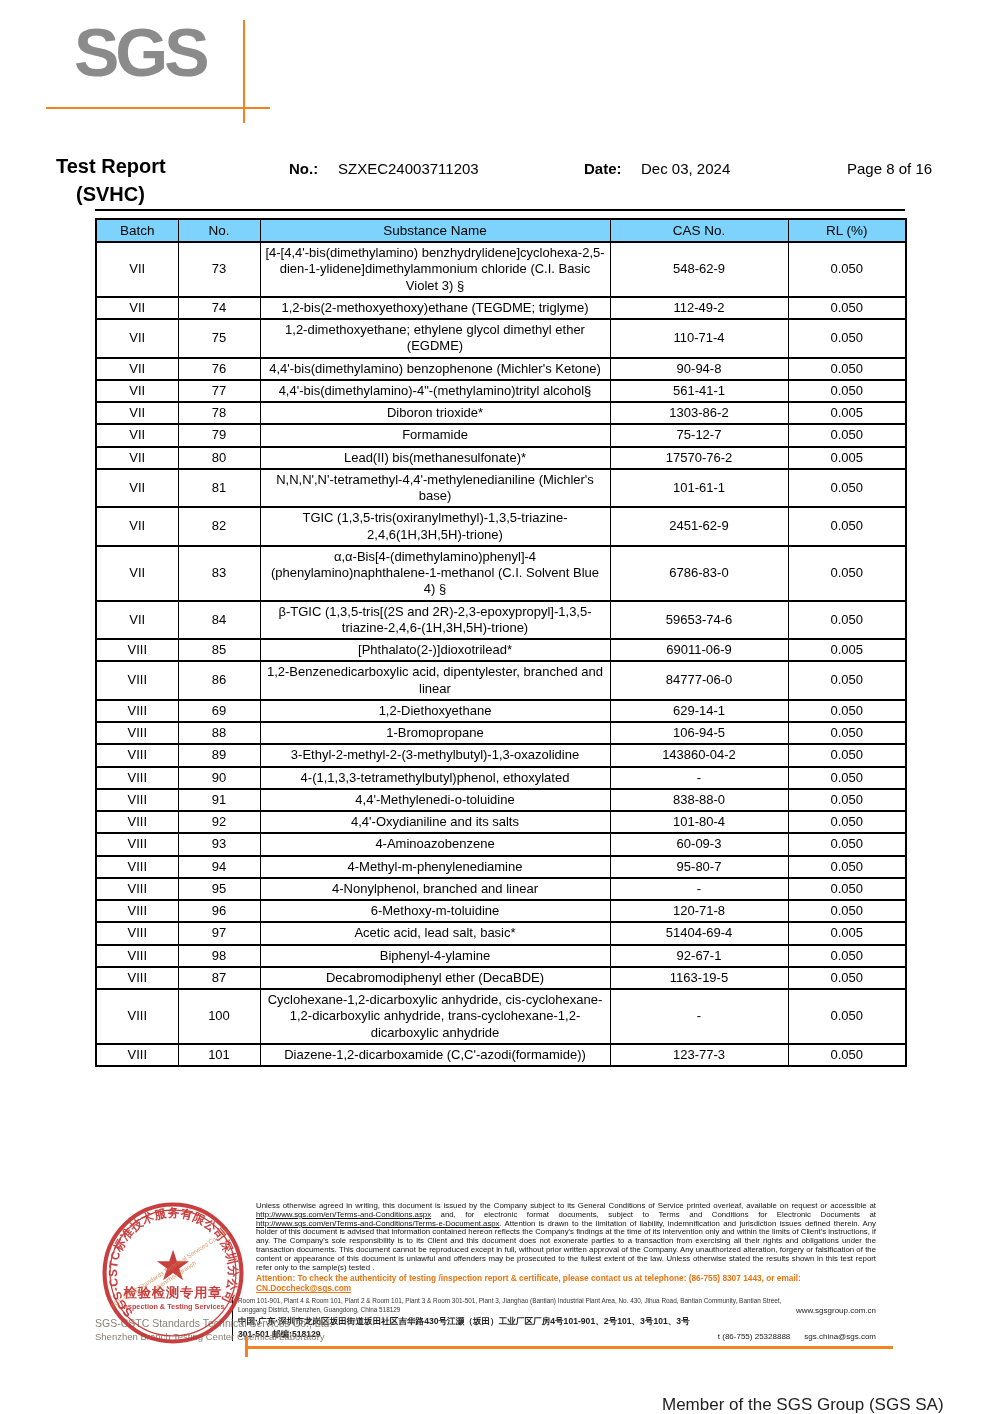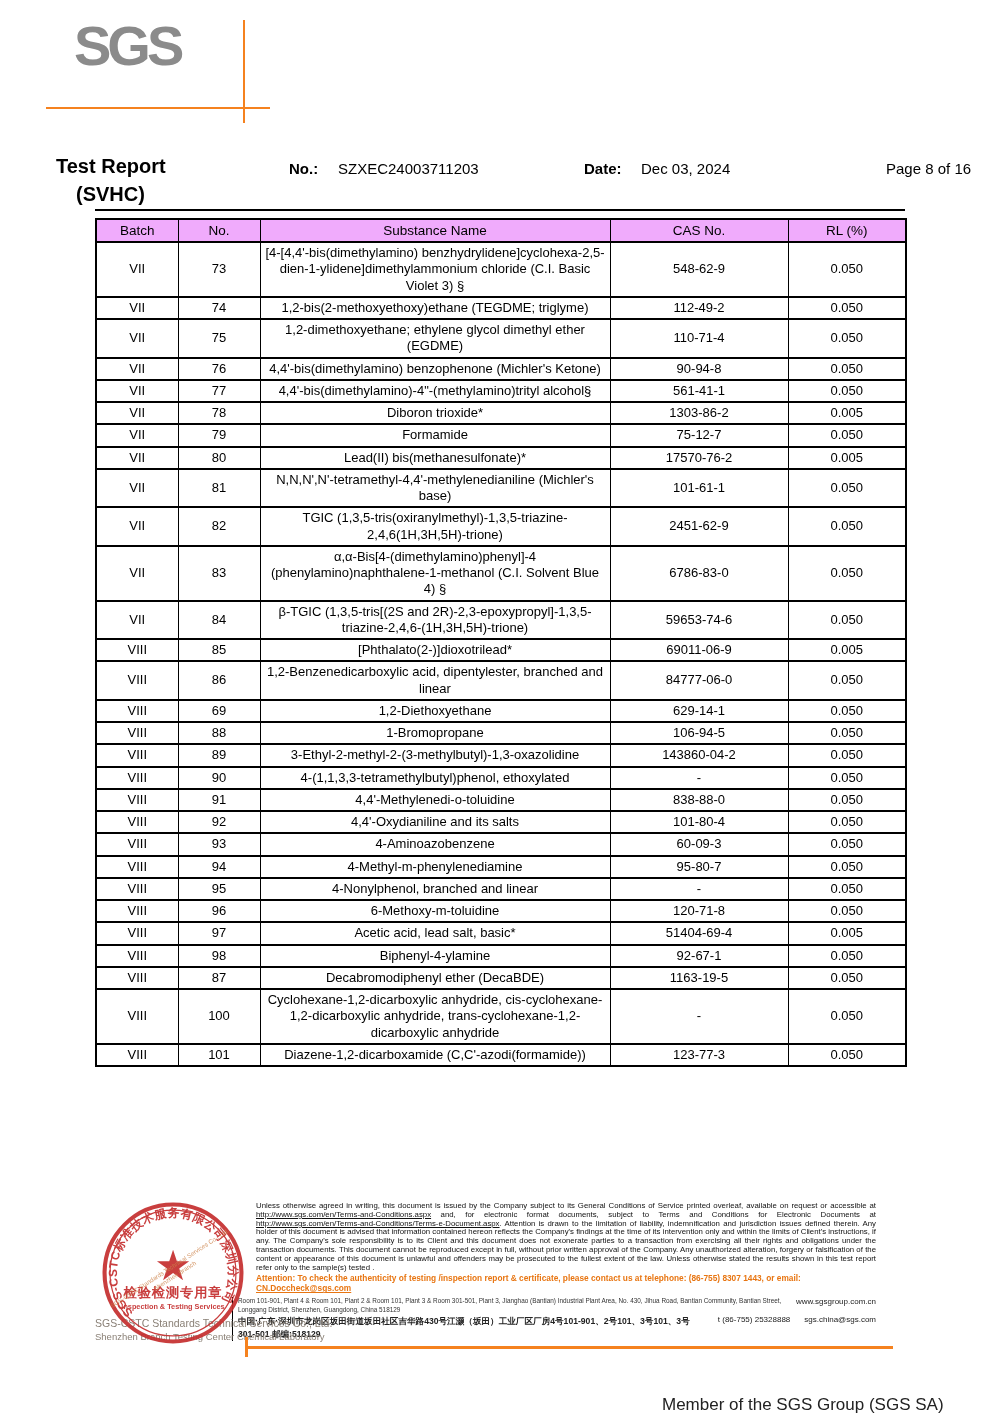--- a/index.html
+++ b/index.html
@@ -4,44 +4,44 @@
 <style>
   html,body { margin:0; padding:0; }
   body {
     width:1000px; height:1414px; background:#ffffff; position:relative;
     font-family:"Liberation Sans", sans-serif; color:#000;
     overflow:hidden;
   }
   
   .logo-text {
     position:absolute; left:74px; top:18px;
-    font-size:56px; font-weight:bold; color:#8b8b8b;
+    font-size:68px; font-weight:bold; color:#8b8b8b;
     letter-spacing:-4px; line-height:1;
   }
   .logo-hline { position:absolute; left:46px; top:107px; width:224px; height:2px; background:#f5821f; }
   .logo-vline { position:absolute; left:243px; top:20px; width:2px; height:103px; background:#f5821f; }
 
   .report-title { position:absolute; left:56px; top:155px; font-size:20px; font-weight:bold; }
   .report-subtitle { position:absolute; left:76px; top:183px; font-size:20px; font-weight:bold; }
   .meta { position:absolute; top:160px; font-size:15px; white-space:nowrap; }
   .meta.bold { font-weight:bold; }
   .m-no-label { left:289px; } .m-no-value { left:338px; }
   .m-date-label { left:584px; } .m-date-value { left:641px; }
-  .m-page { left:886px; }
+  .m-page { left:847px; }
 
   .rule-black { position:absolute; left:95px; top:209px; width:810px; height:2px; background:#000; }
 
   
   .report-table {
     position:absolute; left:95px; top:218px; width:810px;
     border-collapse:collapse; table-layout:fixed;
     border:2px solid #000;
   }
   .report-table th {
-    background:#f0abfc; font-weight:normal; font-size:13.5px;
+    background:#7dd3fc; font-weight:normal; font-size:13.5px;
     border:1px solid #000; border-bottom:2px solid #000;
     padding:3px 2px; text-align:center;
   }
   .report-table td {
     border-left:1px solid #000; border-right:1px solid #000;
     font-size:13px; line-height:1.25; text-align:center;
     padding:2px 4px; word-wrap:break-word; vertical-align:middle;
   }
   .report-table tbody tr { border-top:2px solid #000; }
 
@@ -53,21 +53,21 @@
 
   .footer-right { position:absolute; left:256px; top:1202px; width:620px; z-index:1; }
   .legal { font-size:7.8px; line-height:1.13; text-align:justify; color:#111; }
   .legal a, .legal .u { text-decoration:underline; color:#111; }
   .attention { margin-top:2px; font-size:8.3px; line-height:1.18; font-weight:bold; color:#e87511; }
   .attention .u { text-decoration:underline; }
   .address-block {
     margin-left:-24px; margin-top:3px; padding-left:5px;
     border-left:1.5px solid #000;
   }
-  .addr-row { display:flex; align-items:flex-start; }
+  .addr-row { display:flex; align-items:flex-end; }
   .addr-en { flex:1; font-size:6.4px; color:#333; line-height:1.4; }
   .addr-web { font-size:8px; color:#222; margin-left:8px; white-space:nowrap; }
   .addr-cn { flex:1; font-size:8.6px; font-weight:bold; color:#222; line-height:1.5; }
   .addr-phone { font-size:8px; color:#222; margin:0 14px; white-space:nowrap; }
   .addr-mail { font-size:8px; color:#222; white-space:nowrap; }
 
   .rule-orange { position:absolute; left:245px; top:1346px; width:648px; height:2.5px; background:#f5821f; z-index:4; }
   .tick-orange { position:absolute; left:245px; top:1337px; width:2.5px; height:20px; background:#f5821f; z-index:4; }
   .member-line { position:absolute; left:662px; top:1395px; font-size:17px; color:#222; }
 </style>

